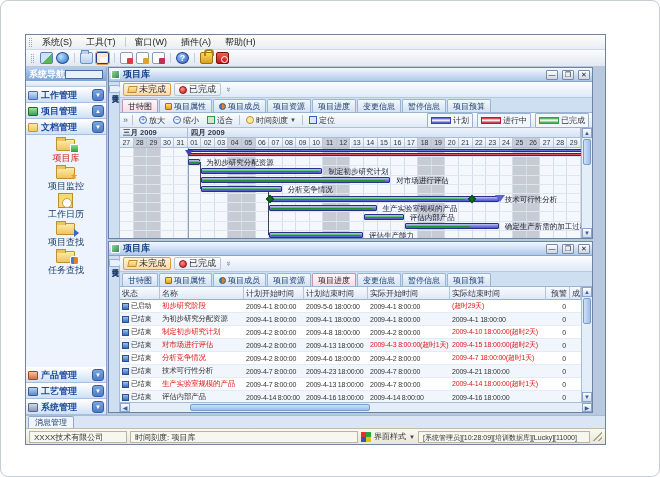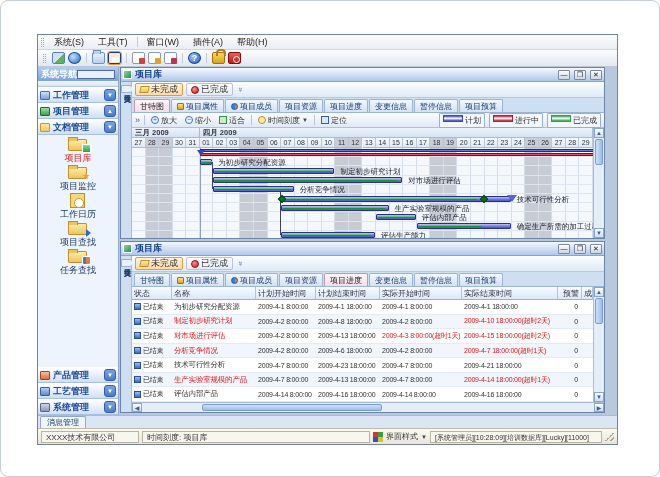--- a/index.html
+++ b/index.html
@@ -1,21 +1,21 @@
 <!DOCTYPE html>
 <html><head>
 <meta charset="utf-8">
 <style>
 * { box-sizing: border-box; margin:0; padding:0; }
 html,body { width:660px; height:477px; overflow:hidden; background:#fff;
   font-family:"Liberation Sans","DejaVu Sans",sans-serif; }
 .page { position:absolute; inset:0; background:#fff; border:1px solid #c6ccd6; border-radius:8px; }
 
 
-.app { position:absolute; left:36px; top:33px; width:581px; height:411px;
+.app { position:absolute; left:24px; top:33px; width:581px; height:411px;
   border:1px solid #72849c; background:#e3edf9; display:flex; flex-direction:column; overflow:hidden; }
 
 
 .menubar { height:15px; background:linear-gradient(#fdfdfd,#e9edf3); border-bottom:1px solid #cfd7e2;
   display:flex; align-items:center; font-size:9px; color:#222; }
 .grip { width:3px; height:9px; margin:0 3px; border-left:1px dotted #9aa6b8; border-right:1px dotted #9aa6b8; }
 .menu-item { padding:1px 7px; cursor:default; }
 .msep { width:1px; height:10px; background:#c3ccd9; margin:0 2px; }
 .toolbar { height:17px; background:linear-gradient(#fbfcfe,#e2e8f1); border-bottom:1px solid #bcc8d8;
   display:flex; align-items:center; gap:3px; padding-left:2px; }
@@ -119,21 +119,21 @@
   display:flex; align-items:center; gap:4px; padding:0 3px; font-size:8px; color:#333; }
 .gt-btn { display:flex; align-items:center; gap:2px; padding:0 2px; }
 .gsep { width:1px; height:10px; background:#b8c4d6; }
 .chev { color:#4a6ca0; font-size:9px; }
 .zi { width:8px; height:8px; border-radius:50%; border:1px solid #3a6cc4; color:#3a6cc4; font-size:7px; line-height:6px; text-align:center; background:#eaf2fc; }
 .fit { width:8px; height:8px; background:#cfe8d0; border:1px solid #2a9a3a; }
 .clock { width:8px; height:8px; border-radius:50%; background:#ffe8a0; border:1px solid #c09030; }
 .loc { width:8px; height:8px; background:#dce8fa; border:1px solid #3a5cb0; }
 .caret { font-size:6px; color:#445; }
 .spacerx { flex:1; }
-.lgd { display:flex; align-items:flex-start; gap:2px; border:1px solid #9ab0cc; background:#f2f7fd; padding:1px 3px; border-radius:1px; }
+.lgd { display:flex; align-items:center; gap:2px; border:1px solid #9ab0cc; background:#f2f7fd; padding:1px 3px; border-radius:1px; }
 .lgd .bar { width:20px; height:7px; border:1px solid #222; }
 
 
 .gwrap { flex:1; display:flex; min-height:0; background:#fff; }
 .gantt { flex:1; position:relative; overflow:hidden; background:#f4f8fd; }
 .g-mrow,.g-drow { position:absolute; left:0; right:0; overflow:hidden; }
 .g-mrow { top:0; height:10px;font-weight:bold; }
 .g-drow { top:10px; height:10px; }
 .g-mcell { position:absolute; top:0; height:10px; background:linear-gradient(#eef4fc,#d4e2f2); border-right:1px solid #a8bcd4; border-bottom:1px solid #a8bcd4; font-size:7.5px; color:#334; padding-left:3px; white-space:nowrap; }
 .g-dcell { position:absolute; top:0; height:10px; background:linear-gradient(#f6fafe,#dfe9f4); border-right:1px solid #b8c8da; border-bottom:1px solid #a8bcd4; font-size:7px; color:#334; text-align:center; line-height:10px; }
@@ -603,20 +603,33 @@
                         <div class="th" style="width: 64px;">计划结束时间</div>
                         <div class="th" style="width: 82px;">实际开始时间</div>
                         <div class="th" style="width: 96px;">实际结束时间</div>
                         <div class="th" style="width: 24px; text-align: right;">预警</div>
                         <div class="th" style="flex: 1 1 0%;">成</div>
                       </div>
                       <div class="tbody">
                         <div class="trow">
                           <div class="td" style="width: 40px;">
                             <span class="sico"></span>
+                            <span>已启动</span>
+                          </div>
+                          <div class="td red name" style="width: 84px;">初步研究阶段</div>
+                          <div class="td " style="width: 60px;">2009-4-1 8:00:00</div>
+                          <div class="td " style="width: 64px;">2009-5-6 18:00:00</div>
+                          <div class="td " style="width: 82px;">2009-4-1 8:00:00</div>
+                          <div class="td red " style="width: 96px;">(超时29天)</div>
+                          <div class="td num" style="width: 24px;">0</div>
+                          <div class="td" style="flex: 1 1 0%;"></div>
+                        </div>
+                        <div class="trow">
+                          <div class="td" style="width: 40px;">
+                            <span class="sico"></span>
                             <span>已结束</span>
                           </div>
                           <div class="td name" style="width: 84px;">为初步研究分配资源</div>
                           <div class="td " style="width: 60px;">2009-4-1 8:00:00</div>
                           <div class="td " style="width: 64px;">2009-4-1 18:00:00</div>
                           <div class="td " style="width: 82px;">2009-4-1 8:00:00</div>
                           <div class="td " style="width: 96px;">2009-4-1 18:00:00</div>
                           <div class="td num" style="width: 24px;">0</div>
                           <div class="td" style="flex: 1 1 0%;"></div>
                         </div>

